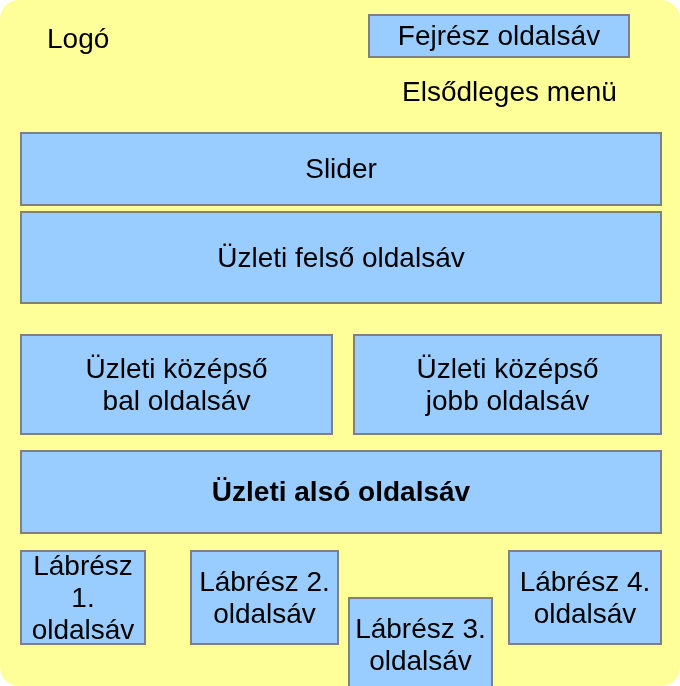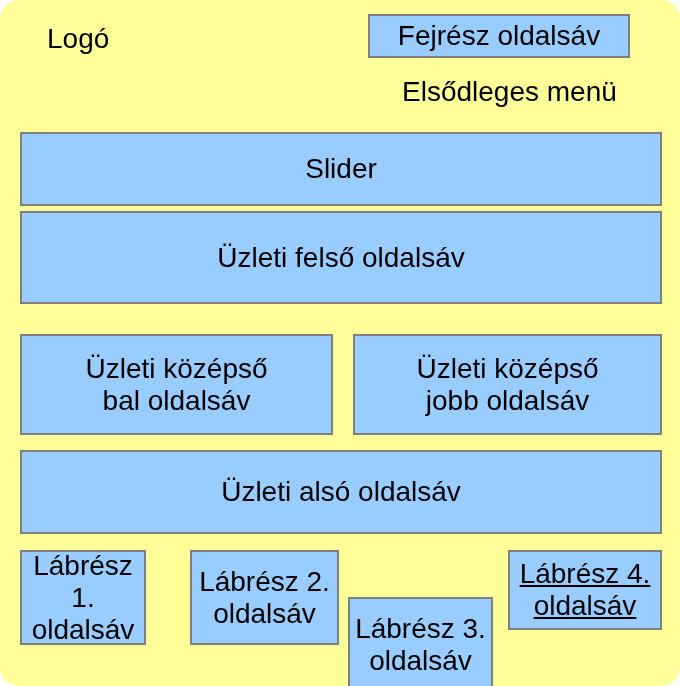--- a/index.html
+++ b/index.html
@@ -36,25 +36,25 @@
     line-height:32px;
     white-space:nowrap;
   }
   .logo-label{left:47px;top:23px;}
   .menu-label{left:402px;top:76px;}
   .header-sidebar{left:368px;top:14px;width:262px;height:44px;}
   .slider{left:20px;top:132px;width:642px;height:74px;}
   .business-top{left:20px;top:211px;width:642px;height:93px;}
   .business-mid-left{left:20px;top:334px;width:313px;height:101px;}
   .business-mid-right{left:353px;top:334px;width:309px;height:101px;}
-  .business-bottom{left:20px;top:450px;width:642px;height:84px;}
+  .business-bottom{left:20px;top:450px;width:642px;height:84px;font-weight:bold;}
   .footer-1{left:20px;top:550px;width:126px;height:95px;}
   .footer-2{left:190px;top:550px;width:149px;height:95px;}
   .footer-3{left:348px;top:550px;width:145px;height:95px;margin-top:47px;}
-  .footer-4{left:508px;top:550px;width:154px;height:80px;text-decoration:underline;}
+  .footer-4{left:508px;top:550px;width:154px;height:95px;}
 </style>
 </head>
 <body>
 
 <div class="canvas">
 
   <div class="free-label logo-label">Logó</div>
 
   <div class="box header-sidebar">Fejrész oldalsáv</div>
 

